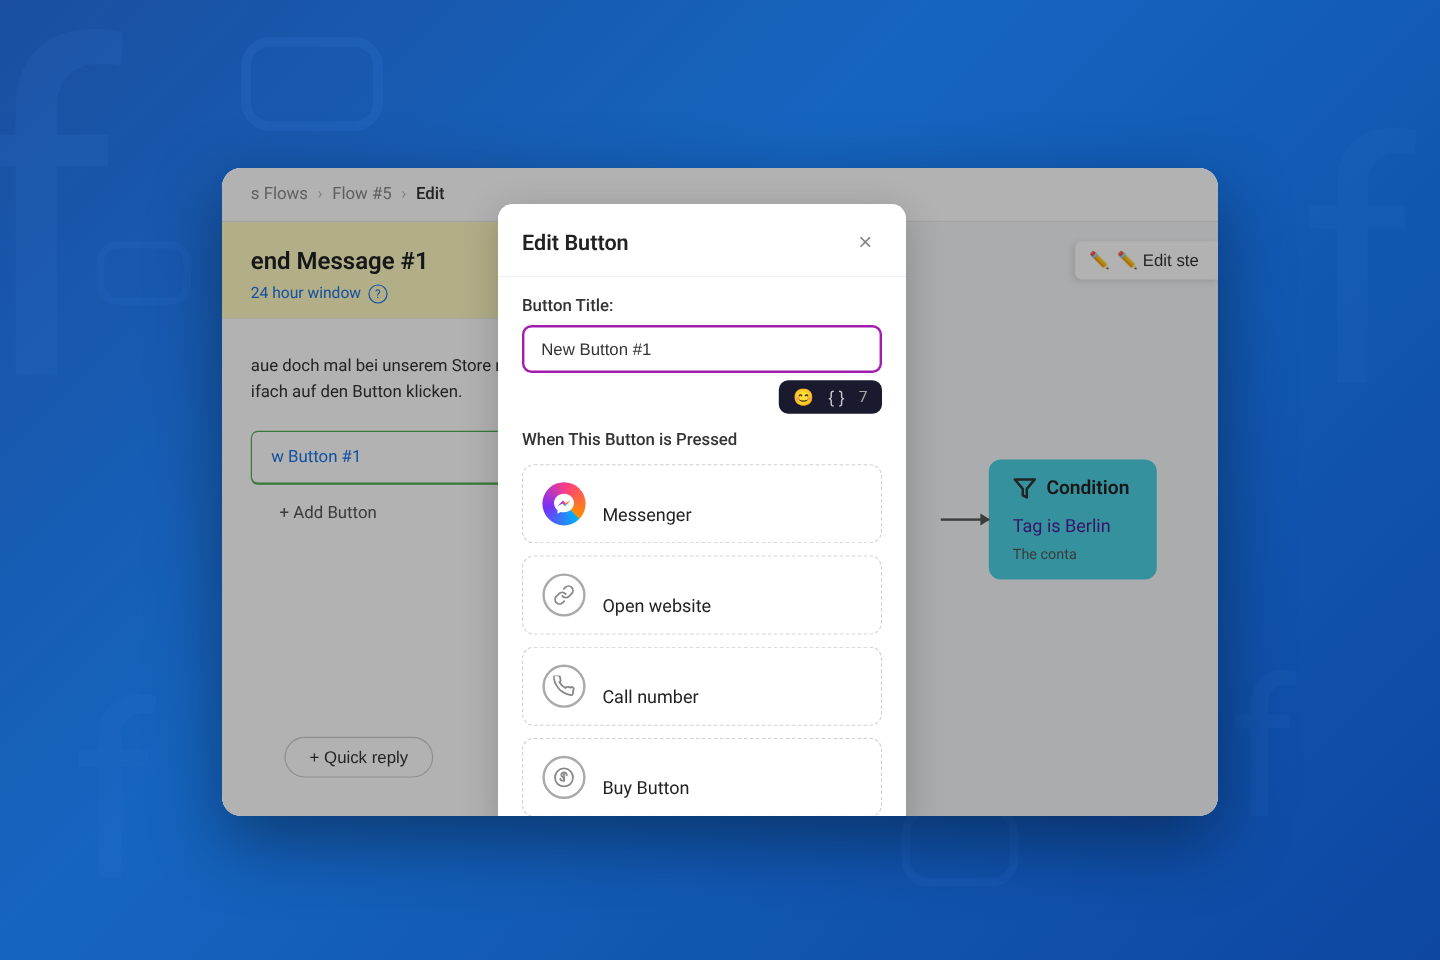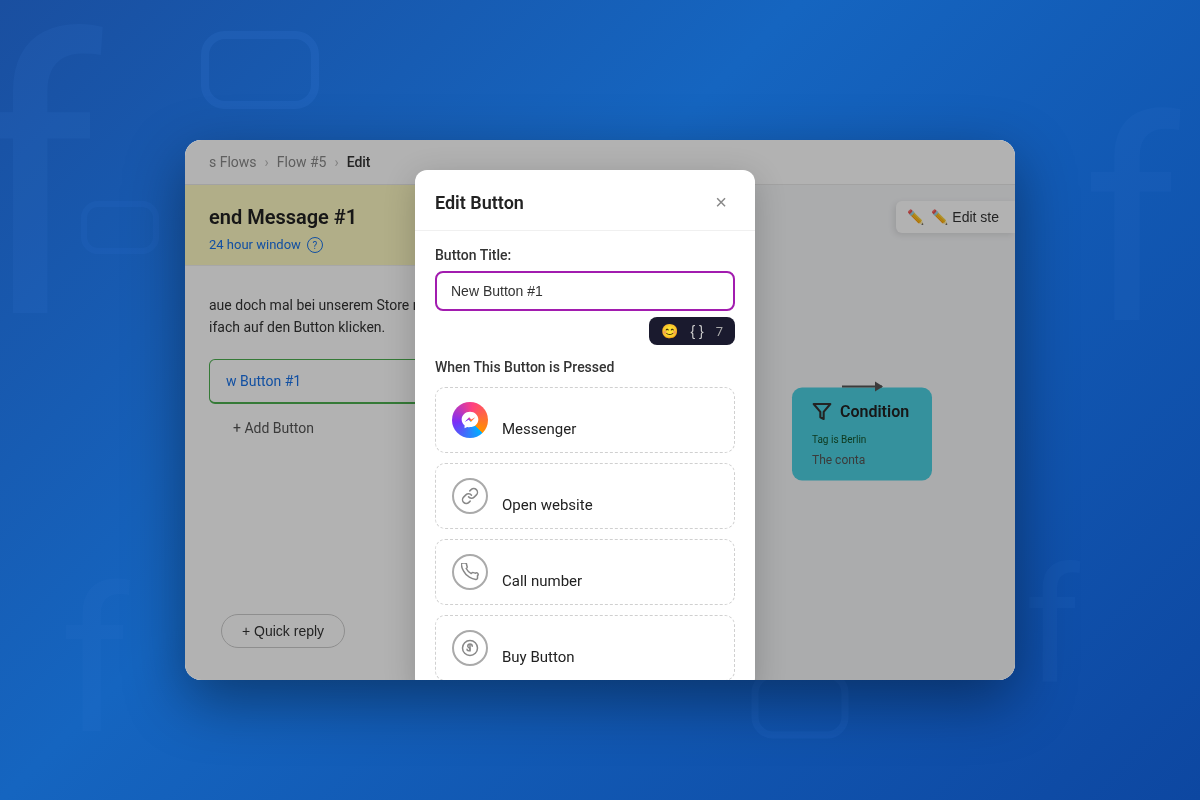--- a/index.html
+++ b/index.html
@@ -200,21 +200,20 @@
     }
 
     .condition-block {
       position: absolute;
       top: 50%;
       left: 50%;
       transform: translate(-20%, -50%);
       display: flex;
       align-items: center;
       gap: 0;
-      flex-direction: column;
     }
 
     .arrow-connector {
       width: 40px;
       height: 2px;
       background: #555;
       position: relative;
     }
 
     .arrow-connector::after {
@@ -238,22 +237,22 @@
       display: flex;
       align-items: center;
       gap: 8px;
       font-size: 16px;
       font-weight: 600;
       color: #222;
       margin-bottom: 8px;
     }
 
     .condition-detail {
-      font-size: 10px;
-      color: #14532d;
+      font-size: 15px;
+      color: #4c1d95;
       padding: 4px 0;
     }
 
     .condition-sub {
       font-size: 12px;
       color: #555;
       margin-top: 4px;
     }
 
     
@@ -462,21 +461,21 @@
             <span>w Button #1</span>
             <div class="radio"></div>
           </div>
         </div>
 
         <div class="add-button-row">
           <span>+ Add Button</span>
         </div>
       </div>
 
-      <div style="padding:0 12px 16px;">
+      <div style="padding:0 28px 16px;">
         <button class="quick-reply-btn">+ Quick reply</button>
       </div>
     </div>
 
     <div class="right-area">
       <button class="edit-step-btn">
         <span>✏️</span>
         <span>✏️ Edit ste</span>
       </button>
 

